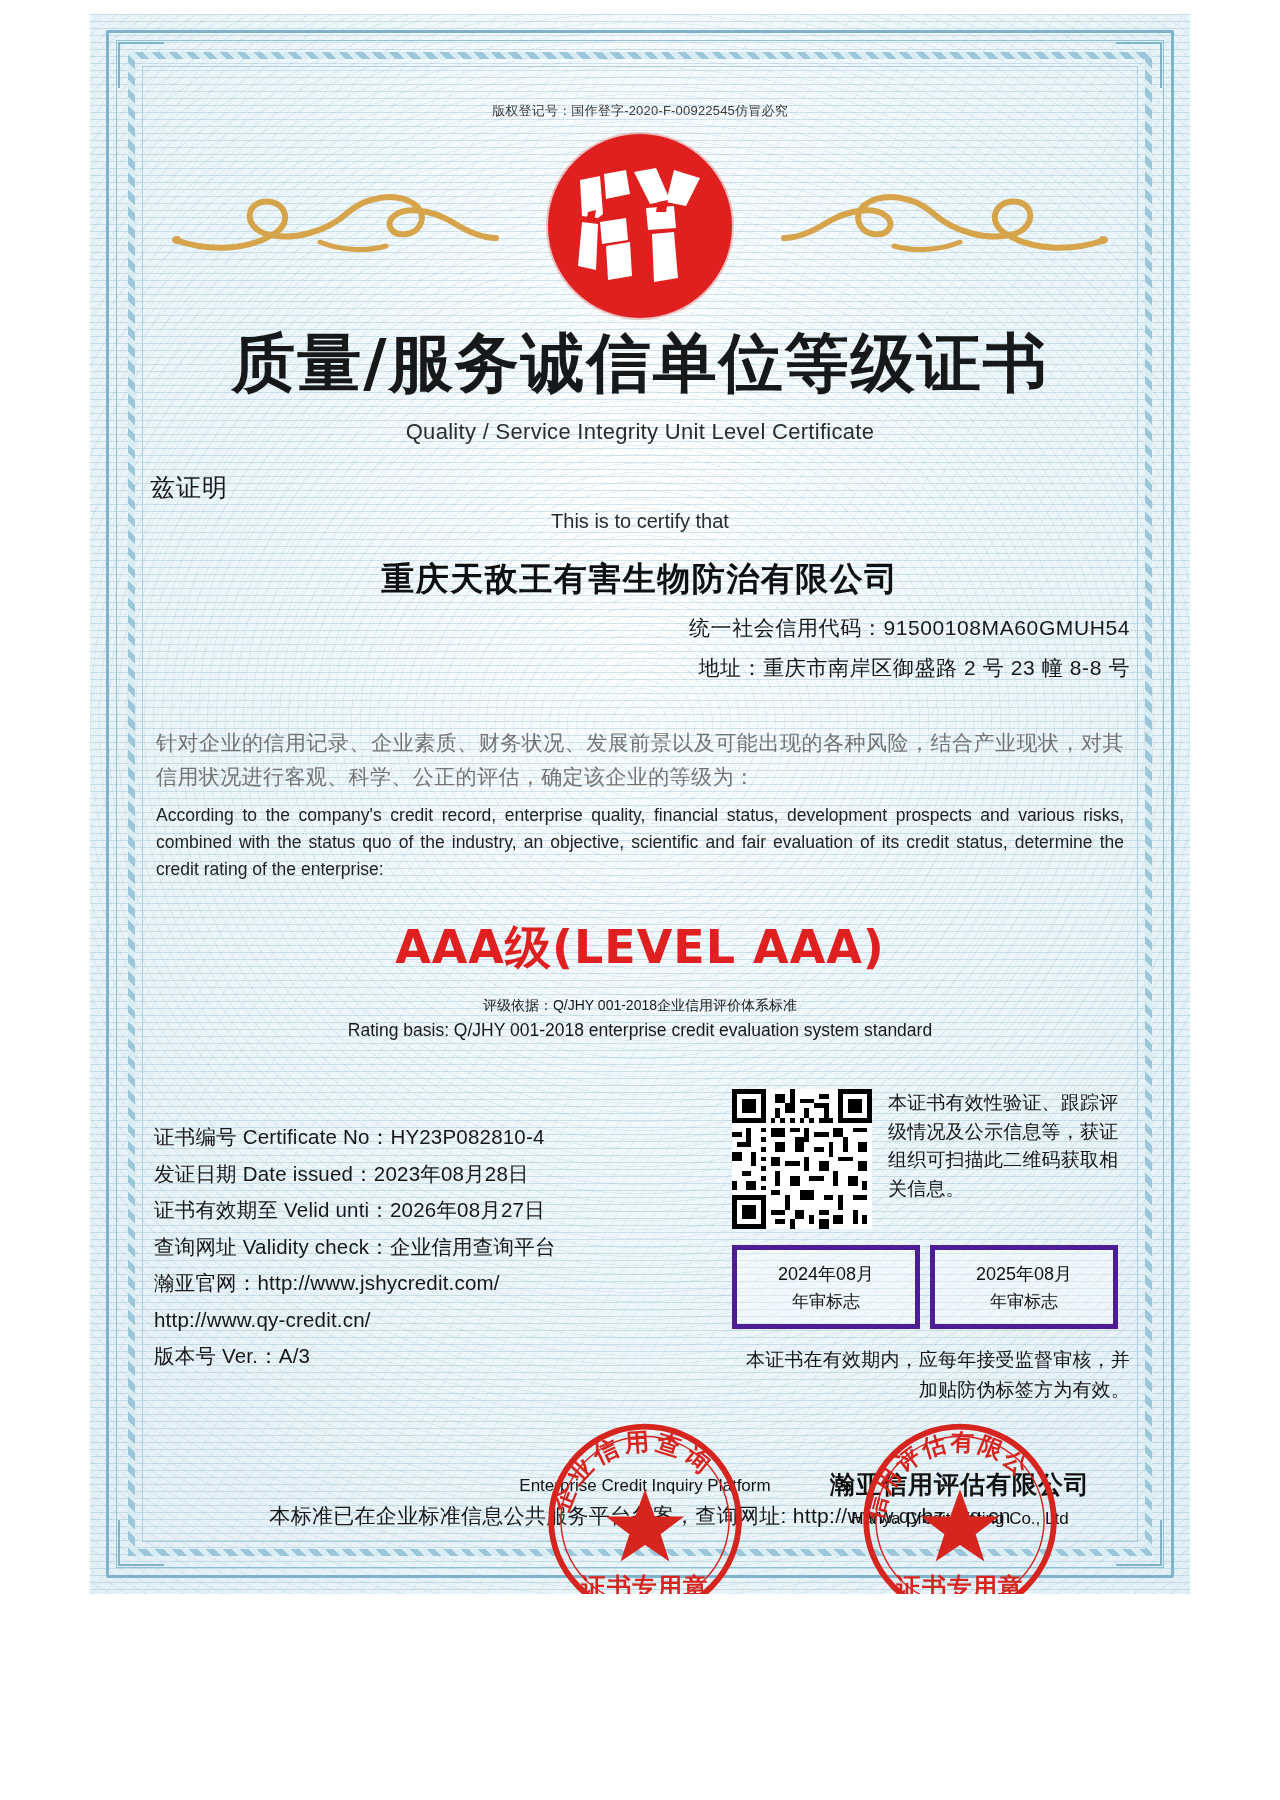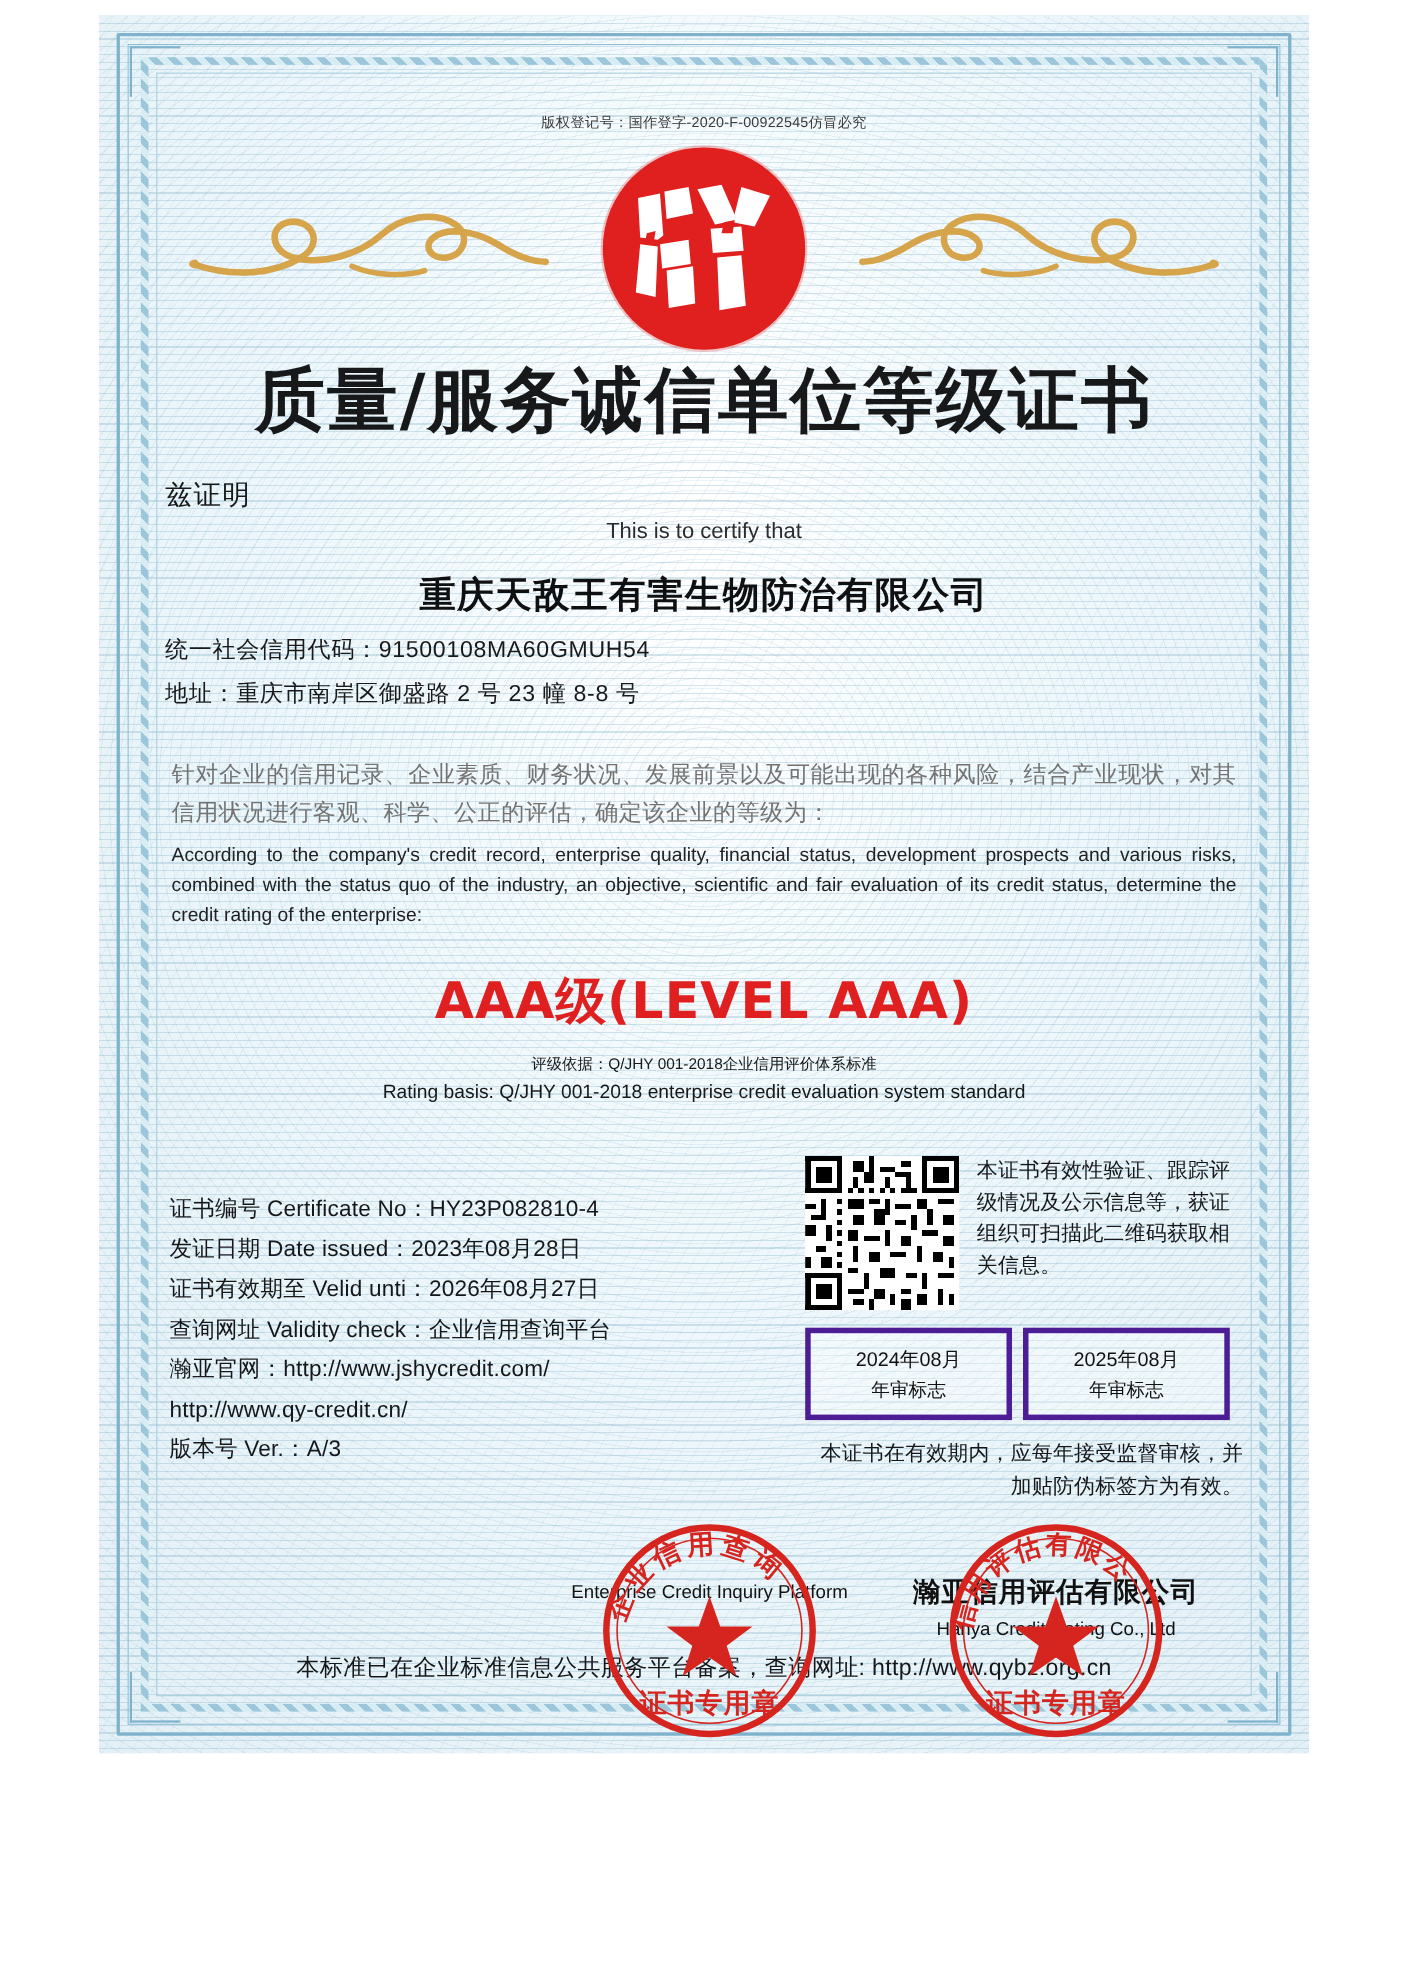--- a/index.html
+++ b/index.html
@@ -174,21 +174,21 @@
   .company-name {
     text-align: center;
     font-size: 33px;
     font-weight: bold;
     color: #0e1012;
     margin-top: 24px;
     letter-spacing: 1.5px;
     font-family: "DejaVu Sans", "Liberation Sans", sans-serif;
   }
   .company-sub {
-    text-align: left;
+    text-align: right;
     font-size: 21px;
     color: #17191b;
     margin-top: 12px;
     letter-spacing: 0.6px;
   }
 
   
   .para-block {
     margin-top: 44px;
     padding: 0 6px;
@@ -397,20 +397,21 @@
           </g>
           <g fill="#e01f1f">
             <polygon points="14,46 22,44 20,56 12,56"></polygon>
             <polygon points="84,36 94,34 92,46 82,46"></polygon>
           </g>
         </svg>
       </div>
     </div>
 
     <div class="title-cn">质量/服务诚信单位等级证书</div>
+    <div class="title-en">Quality / Service Integrity Unit Level Certificate</div>
 
     <div class="certify-cn">兹证明</div>
     <div class="certify-en">This is to certify that</div>
 
     <div class="company-name">重庆天敌王有害生物防治有限公司</div>
     <div class="company-sub">统一社会信用代码：91500108MA60GMUH54</div>
     <div class="company-sub">地址：重庆市南岸区御盛路 2 号 23 幢 8-8 号</div>
 
     <div class="para-block">
       <div class="para-cn">针对企业的信用记录、企业素质、财务状况、发展前景以及可能出现的各种风险，结合产业现状，对其信用状况进行客观、科学、公正的评估，确定该企业的等级为：</div>

